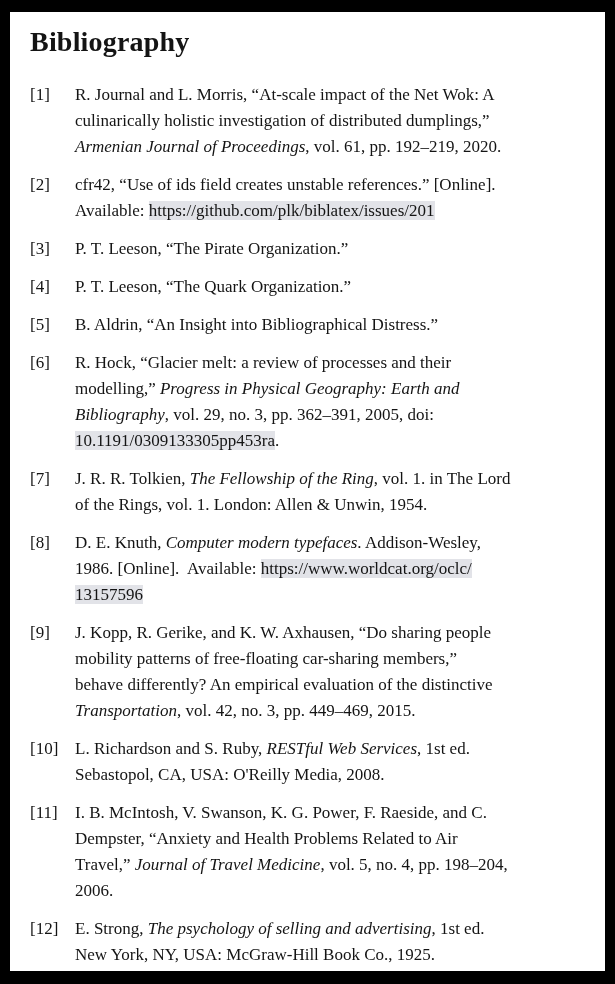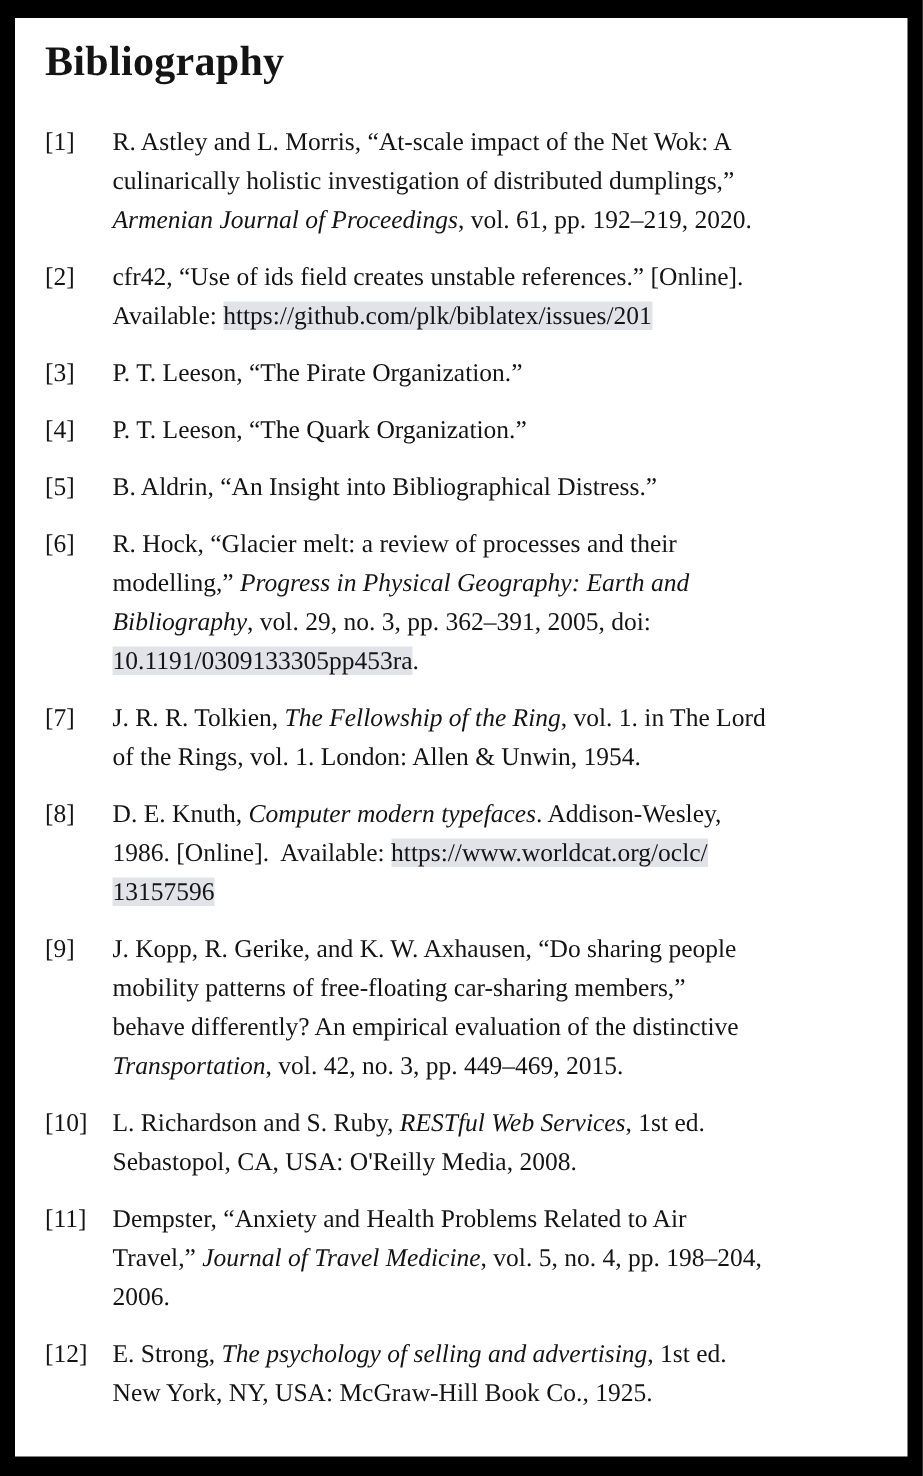--- a/index.html
+++ b/index.html
@@ -59,21 +59,21 @@
 </head>
 <body>
 
 <div class="frame">
   <div class="page">
     <h1 class="page-title">Bibliography</h1>
     <div class="ref-list">
         <div class="ref-row">
           <span class="ref-label">[1]</span>
           <div class="ref-body">
-            <div class="ref-line"><span class="seg-plain">R. Astley and L. Morris, “At-scale impact of the Net Wok: A</span></div>
+            <div class="ref-line"><span class="seg-plain">R. Journal and L. Morris, “At-scale impact of the Net Wok: A</span></div>
             <div class="ref-line"><span class="seg-plain">culinarically holistic investigation of distributed dumplings,”</span></div>
             <div class="ref-line"><span class="seg-italic">Armenian Journal of Proceedings</span><span class="seg-plain">, vol. 61, pp. 192–219, 2020.</span></div>
           </div>
         </div>
         <div class="ref-row">
           <span class="ref-label">[2]</span>
           <div class="ref-body">
             <div class="ref-line"><span class="seg-plain">cfr42, “Use of ids field creates unstable references.” [Online].</span></div>
             <div class="ref-line"><span class="seg-plain">Available: </span><span class="seg-link">https://github.com/plk/biblatex/issues/201</span></div>
           </div>
@@ -132,20 +132,21 @@
         <div class="ref-row">
           <span class="ref-label">[10]</span>
           <div class="ref-body">
             <div class="ref-line"><span class="seg-plain">L. Richardson and S. Ruby, </span><span class="seg-italic">RESTful Web Services</span><span class="seg-plain">, 1st ed.</span></div>
             <div class="ref-line"><span class="seg-plain">Sebastopol, CA, USA: O'Reilly Media, 2008.</span></div>
           </div>
         </div>
         <div class="ref-row">
           <span class="ref-label">[11]</span>
           <div class="ref-body">
+            <div class="ref-line"><span class="seg-plain">I. B. McIntosh, V. Swanson, K. G. Power, F. Raeside, and C.</span></div>
             <div class="ref-line"><span class="seg-plain">Dempster, “Anxiety and Health Problems Related to Air</span></div>
             <div class="ref-line"><span class="seg-plain">Travel,” </span><span class="seg-italic">Journal of Travel Medicine</span><span class="seg-plain">, vol. 5, no. 4, pp. 198–204,</span></div>
             <div class="ref-line"><span class="seg-plain">2006.</span></div>
           </div>
         </div>
         <div class="ref-row">
           <span class="ref-label">[12]</span>
           <div class="ref-body">
             <div class="ref-line"><span class="seg-plain">E. Strong, </span><span class="seg-italic">The psychology of selling and advertising</span><span class="seg-plain">, 1st ed.</span></div>
             <div class="ref-line"><span class="seg-plain">New York, NY, USA: McGraw-Hill Book Co., 1925.</span></div>

